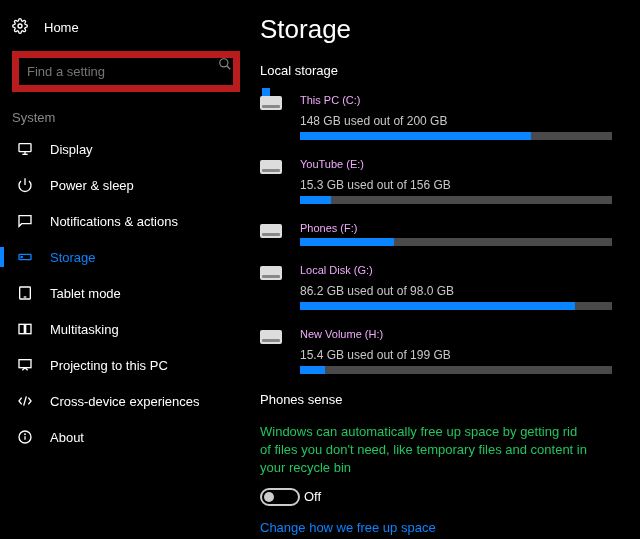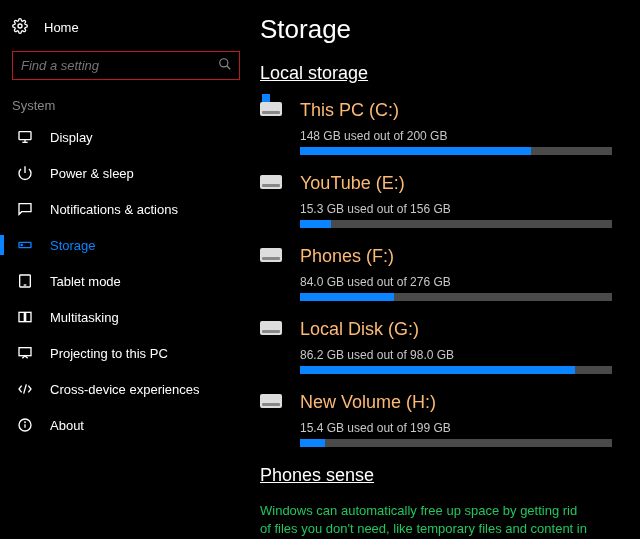--- a/index.html
+++ b/index.html
@@ -2,35 +2,35 @@
 <html><head>
 <meta charset="utf-8">
 <style>
   * { box-sizing: border-box; margin: 0; padding: 0; font-family: "Segoe UI", Arial, sans-serif; }
   body { background: #000; color: #fff; width: 640px; height: 539px; overflow: hidden; font-size: 13px; display: flex; }
   .sidebar { width: 252px; padding: 12px 0 16px 0; }
   .main { flex: 1; padding: 14px 28px 0 8px; overflow-y: auto; }
   .home-row { display: flex; align-items: center; padding: 6px 12px; gap: 16px; cursor: pointer; }
   .home-row span.icon svg { width: 16px; height: 16px; }
   .search-wrap { margin: 8px 12px 18px 12px; position: relative; }
-  .search-input { width: 100%; background: #000; border: 1px solid #b91c1c; color: #888; padding: 6px 28px 6px 8px; font-size: 13px; outline: none; font-style: italic; }
+  .search-input { width: 100%; background: #000; border: 7px solid #b91c1c; color: #888; padding: 6px 28px 6px 8px; font-size: 13px; outline: none; }
   .search-icon { position: absolute; right: 8px; top: 6px; color: #888; }
   .section-label { color: #888; font-size: 13px; padding: 0 12px 6px 12px; }
   .nav { }
   .nav-item { display: flex; align-items: center; gap: 16px; padding: 10px 12px 10px 16px; cursor: pointer; position: relative; color: #fff; }
   .nav-item.active { color: #0a84ff; }
   .nav-item.active::before { content:""; position:absolute; left:0; top:8px; bottom:8px; width:4px; background:#0a84ff; }
   .nav-item .icon { width: 18px; display:flex; justify-content:center; }
   .nav-item .icon svg { width:16px; height:16px; }
   h1.page-title { font-weight: 300; font-size: 26px; margin-bottom: 18px; }
-  h2.sub { font-weight: 400; font-size: 18px; margin-bottom: 16px; text-decoration: underline; }
+  h2.sub { font-weight: 400; font-size: 13px; margin-bottom: 16px; }
   .drive { display: flex; gap: 14px; margin-bottom: 18px; cursor: pointer; }
   .drive-icon { width: 26px; padding-top: 2px; }
   .drive-body { flex: 1; }
-  .drive-name { color: #fdba74; font-size: 18px; }
+  .drive-name { color: #f0abfc; font-size: 11px; }
   .drive-usage { color: #c8c8c8; font-size: 12px; margin-top: 8px; }
   .bar { background: #4a4a4a; height: 8px; margin-top: 4px; width: 100%; }
   .bar-fill { background: #0a84ff; height: 100%; }
   .sense-desc { color: #22c55e; font-size: 13px; line-height: 1.4; margin-bottom: 10px; max-width: 330px; }
   .toggle-row { display: flex; align-items: center; gap: 4px; margin-bottom: 14px; cursor: pointer; }
   .toggle { width: 40px; height: 18px; border: 2px solid #ccc; border-radius: 18px; position: relative; }
   .toggle::after { content:""; position:absolute; left:2px; top:2px; width:10px; height:10px; background:#ccc; border-radius:50%; }
   .link { color:#0a84ff; font-size:13px; cursor:pointer; }
   
   .hdd { width:22px; height:14px; background:#ddd; border-radius:2px; position:relative; }
@@ -180,21 +180,20 @@
             <div class="bar-fill" style="width:10%"></div>
           </div>
         </div>
       </div>
       <div class="drive">
         <div class="drive-icon">
           <div class="hdd"></div>
         </div>
         <div class="drive-body">
           <div class="drive-name">Phones (F:)</div>
-          <div class="drive-usage">84.0 GB used out of 276 GB</div>
           <div class="bar">
             <div class="bar-fill" style="width:30%"></div>
           </div>
         </div>
       </div>
       <div class="drive">
         <div class="drive-icon">
           <div class="hdd"></div>
         </div>
         <div class="drive-body">

